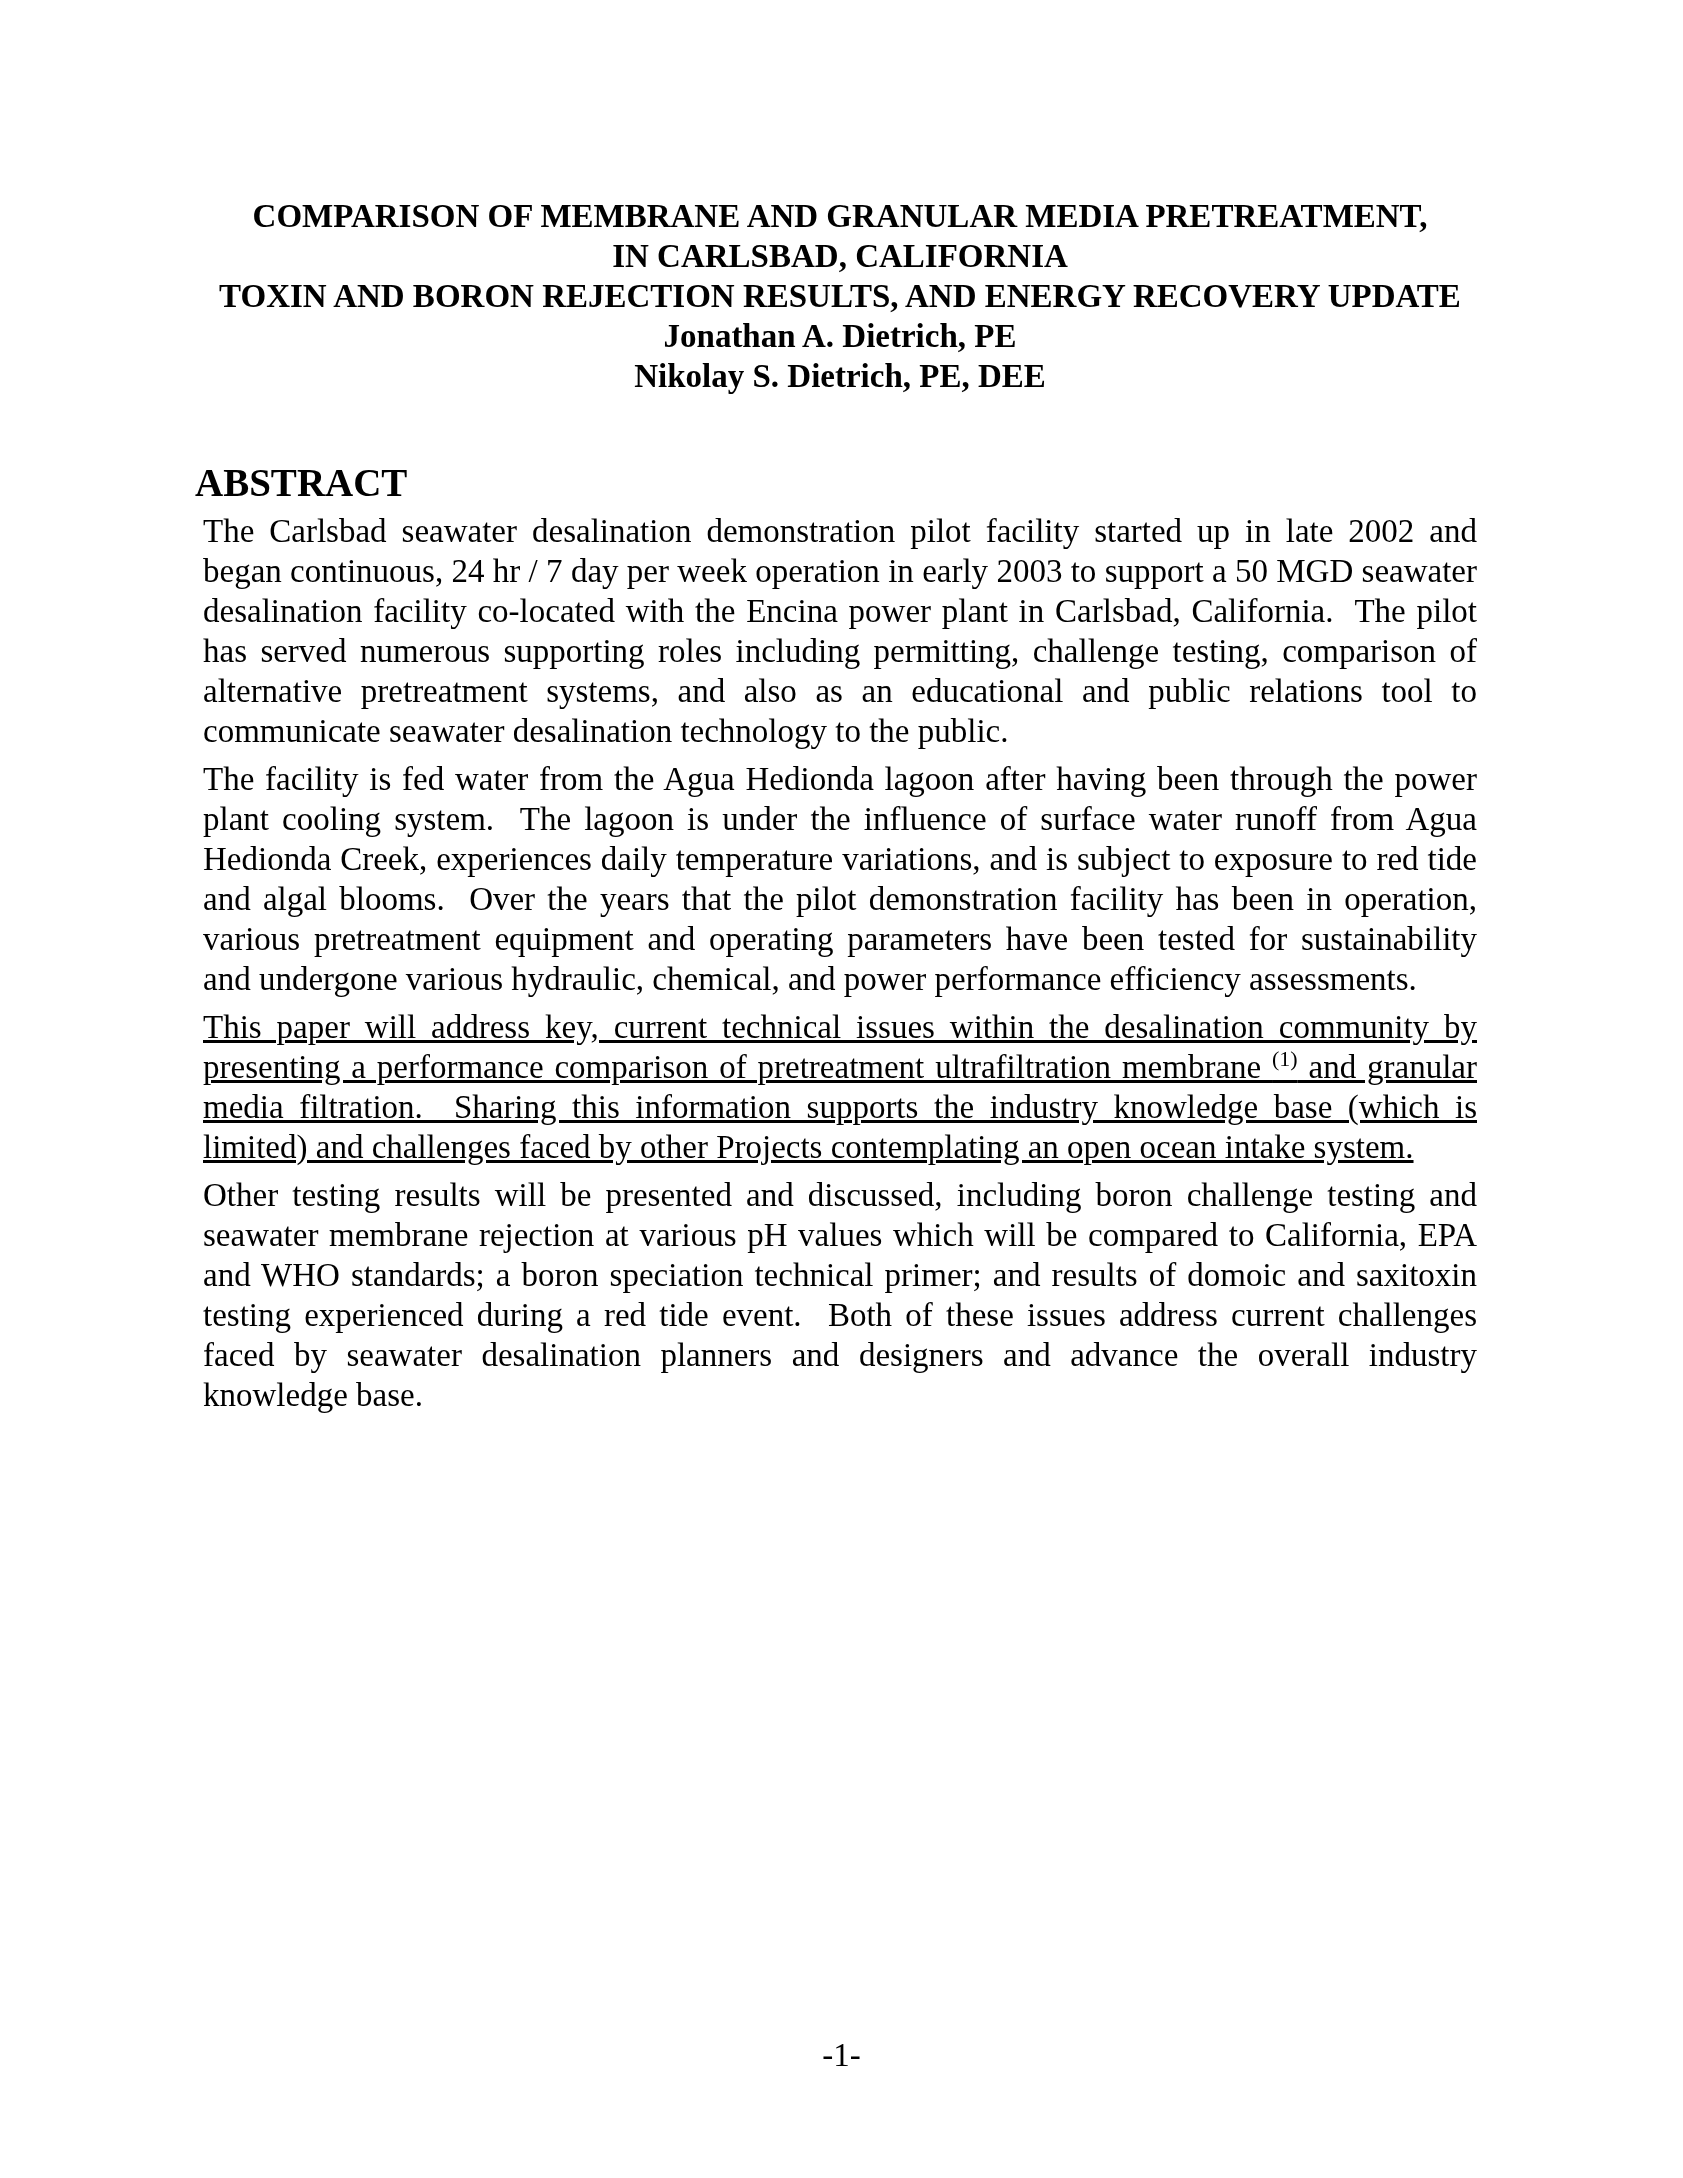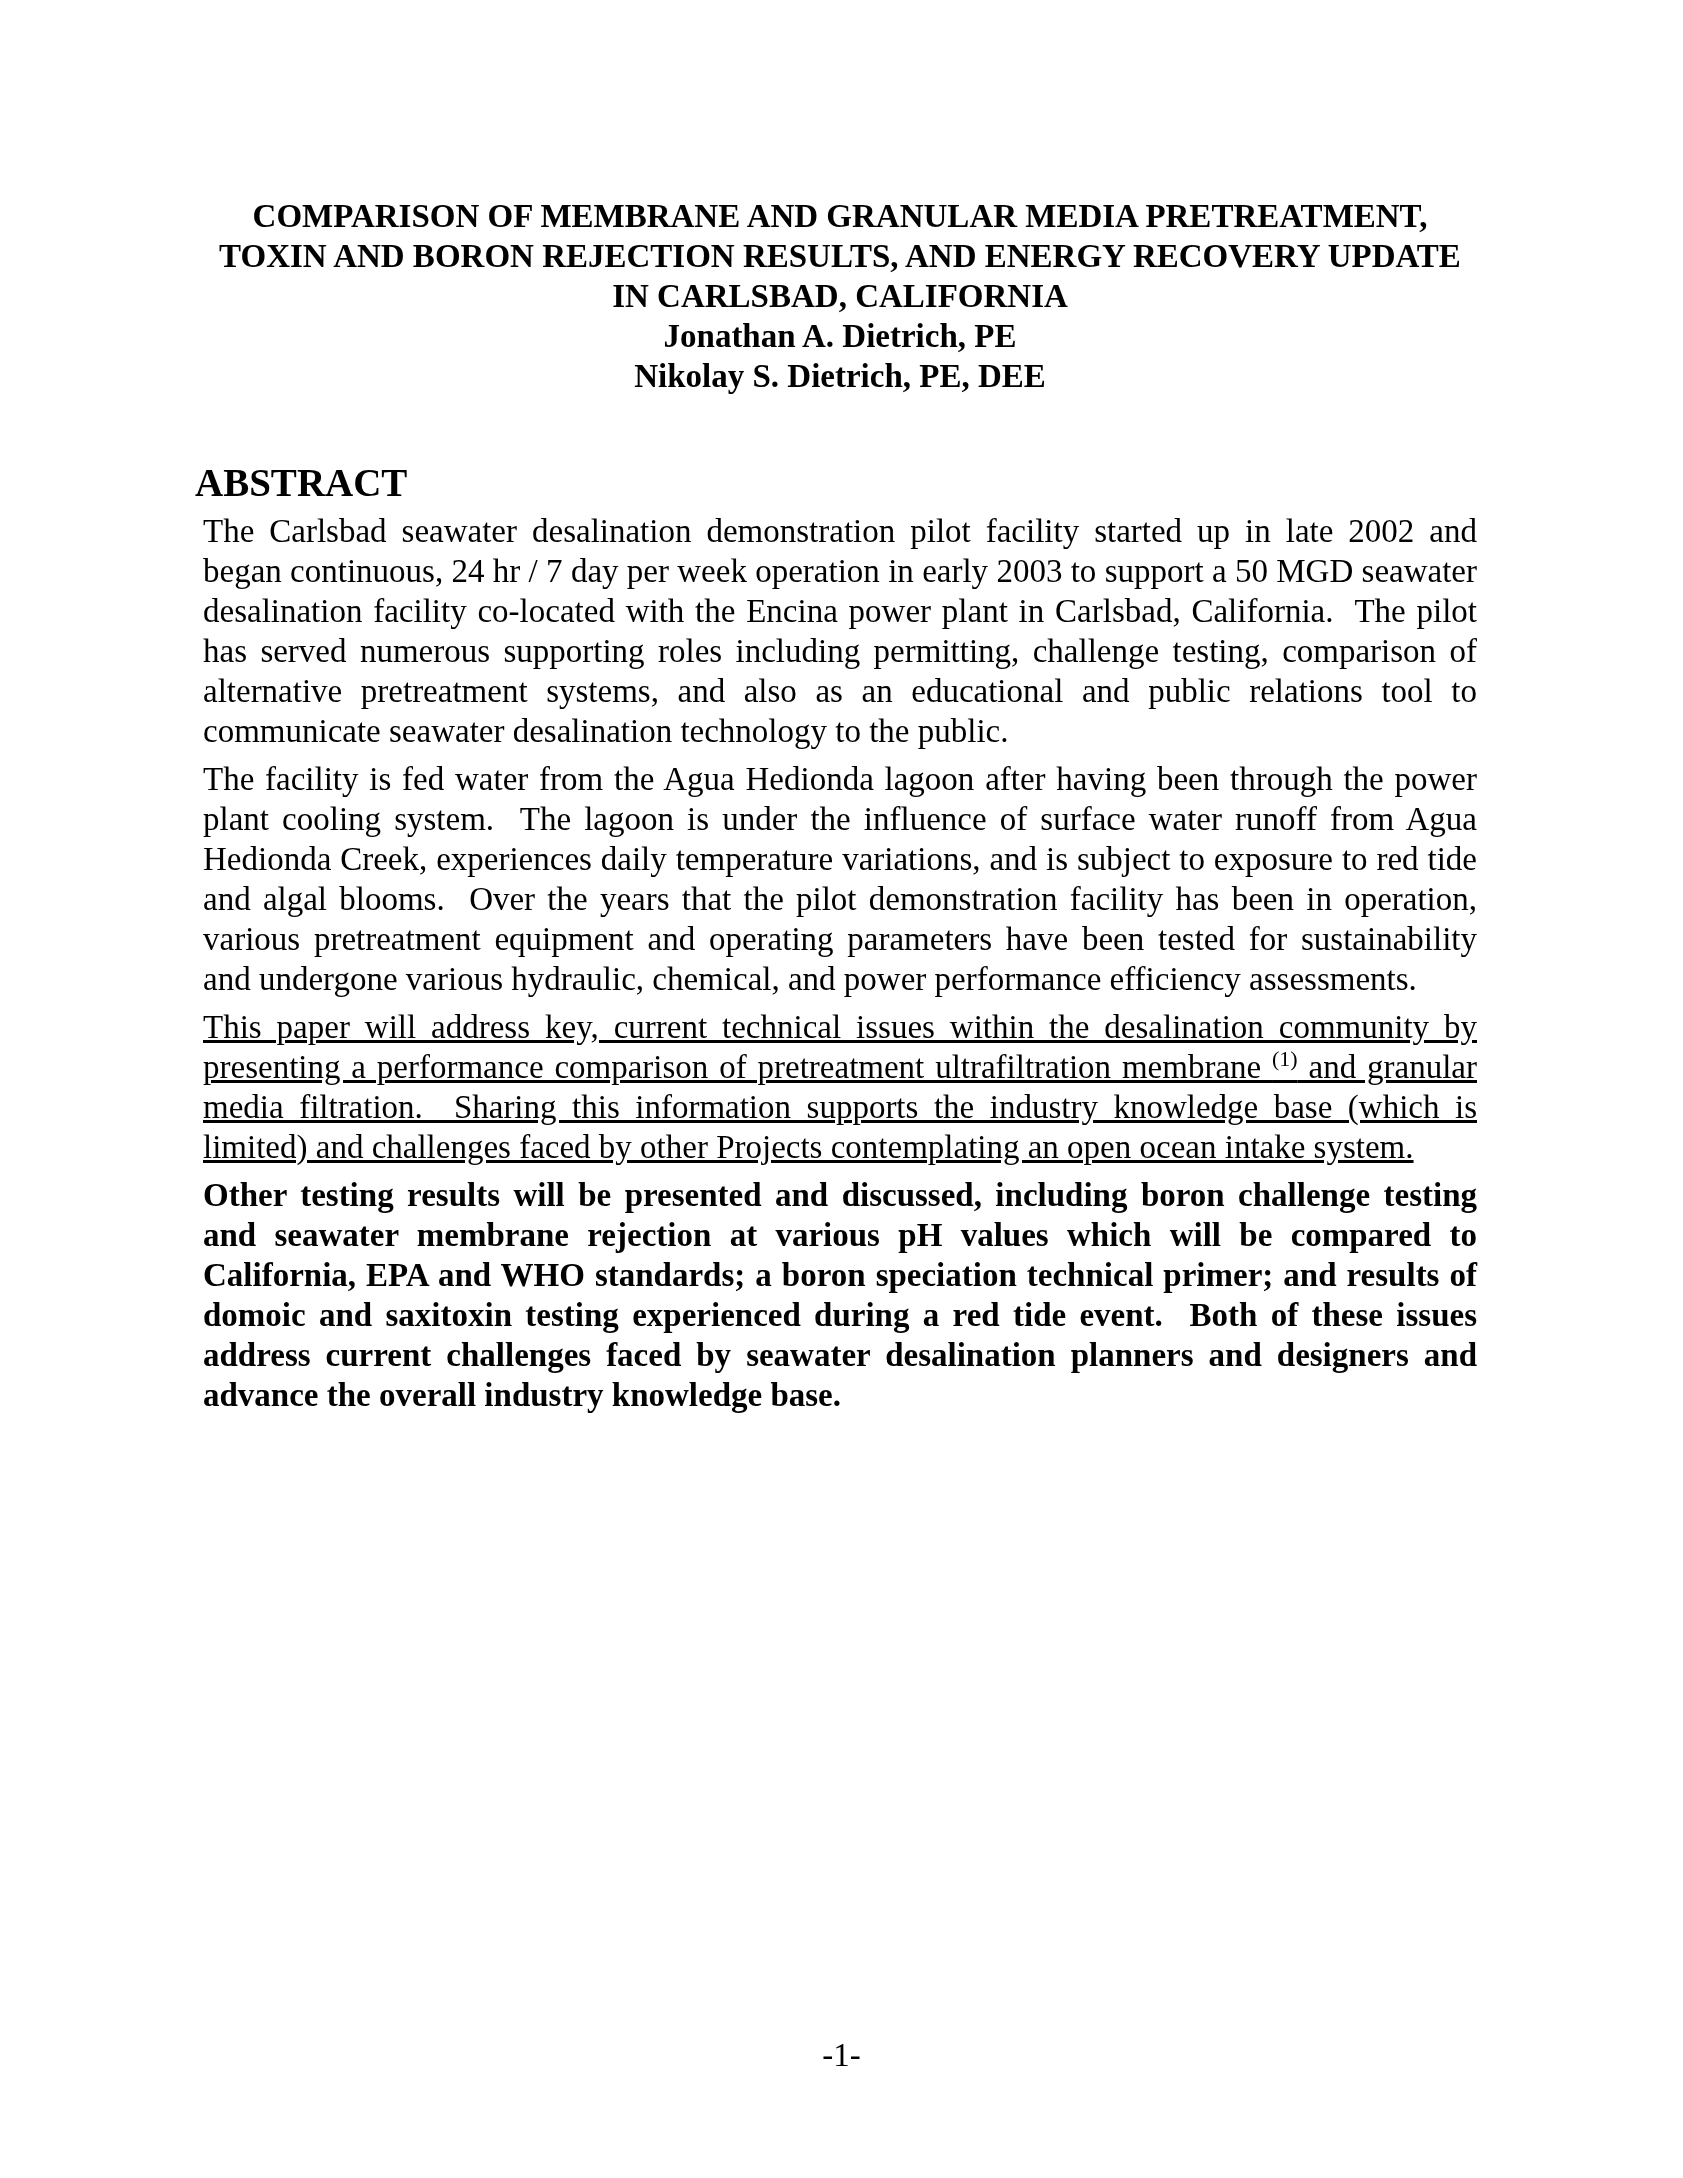--- a/index.html
+++ b/index.html
@@ -37,21 +37,21 @@
   }
   p.body {
     margin: 8px;
     font-size: 33px;
     line-height: 40px;
     text-align: justify;
   }
   .p1 { margin-top: 36px; }
   .p2 { margin-top: 28px; }
   .p3 { margin-top: 24px; text-decoration: underline; }
-  .p4 { margin-top: 38px; font-weight: bold; }
+  .p4 { margin-top: 38px; }
   .note { margin-top: 67px; font-style: italic; }
   .note .tm-mark { font-style: normal; }
   sup.fnref {
     font-size: 22px;
     line-height: 0;
     vertical-align: 12px;
   }
   .footer {
     position: absolute;
     top: 2035px;
@@ -62,22 +62,22 @@
     line-height: 40px;
   }
 </style>
 </head>
 <body>
 
 <div class="content">
 
   <div class="title-block">
     <div>COMPARISON OF MEMBRANE AND GRANULAR MEDIA PRETREATMENT,</div>
+    <div>IN CARLSBAD, CALIFORNIA</div>
     <div>TOXIN AND BORON REJECTION RESULTS, AND ENERGY RECOVERY UPDATE</div>
-    <div>IN CARLSBAD, CALIFORNIA</div>
   </div>
 
   <div class="authors-block">
     <div>Jonathan A. Dietrich, PE</div>
     <div>Nikolay S. Dietrich, PE, DEE</div>
   </div>
 
   <div class="section-heading">ABSTRACT</div>
 
   <p class="body p1">The Carlsbad seawater desalination demonstration pilot facility started up in late 2002 and began continuous, 24 hr / 7 day per week operation in early 2003 to support a 50 MGD seawater desalination facility co-located with the Encina power plant in Carlsbad, California.&nbsp; The pilot has served numerous supporting roles including permitting, challenge testing, comparison of alternative pretreatment systems, and also as an educational and public relations tool to communicate seawater desalination technology to the public.</p>

